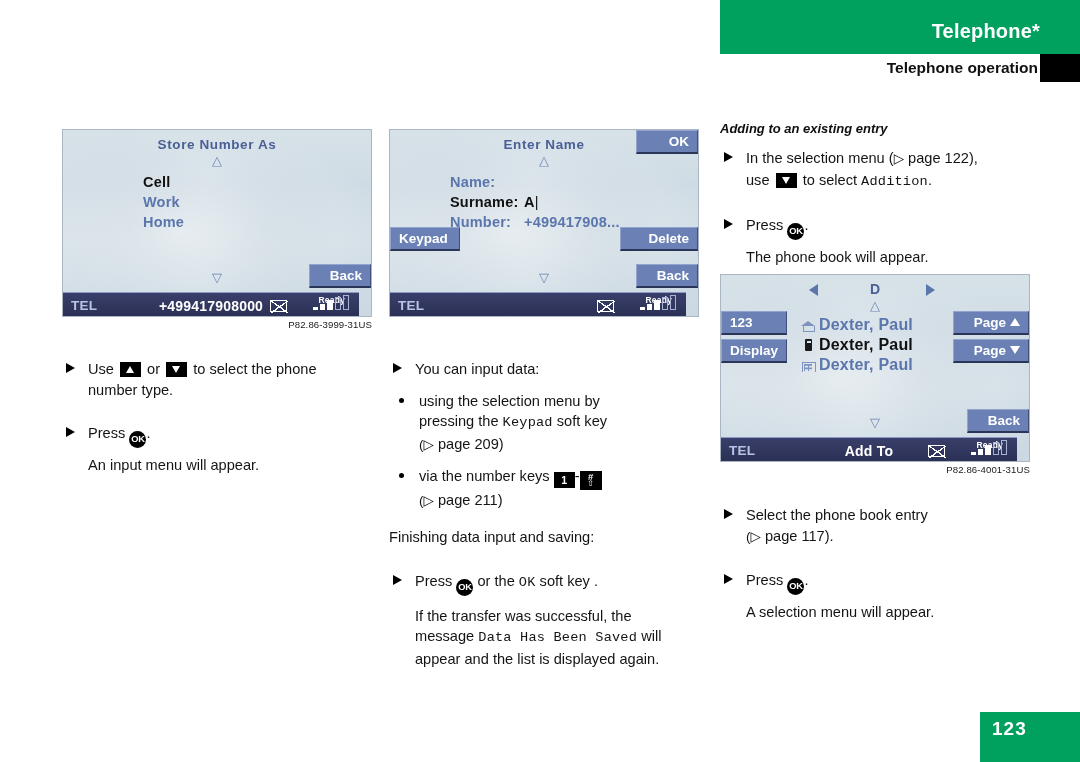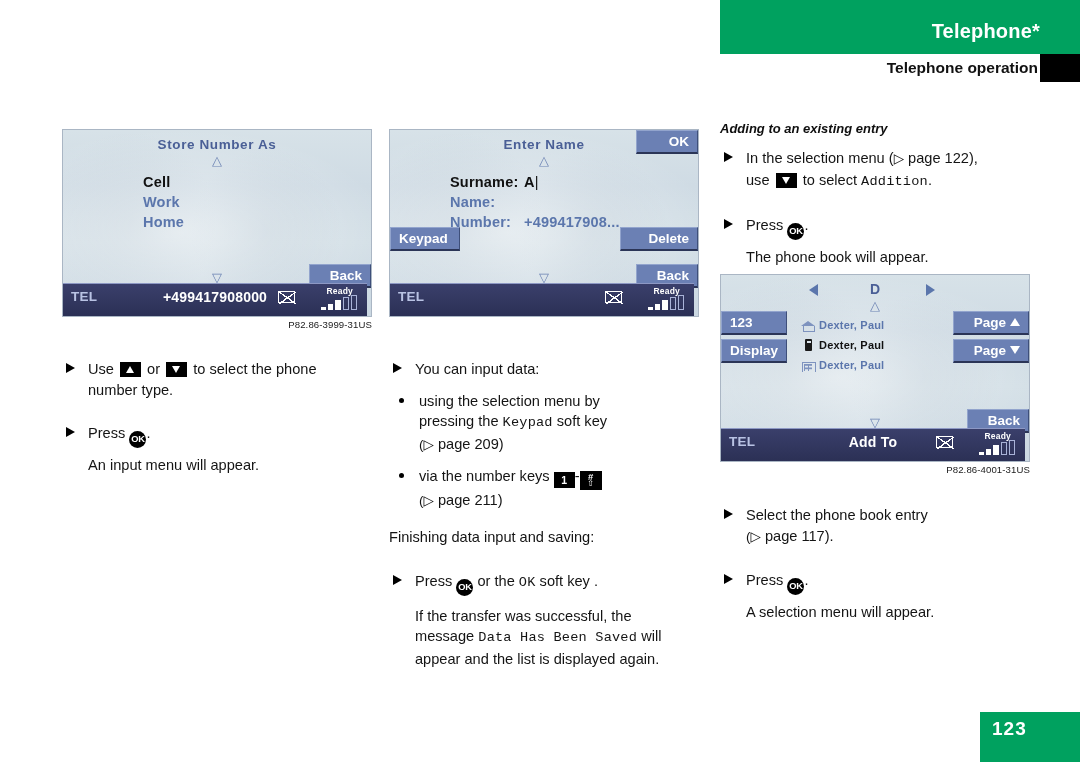--- a/index.html
+++ b/index.html
@@ -135,21 +135,21 @@
     position: absolute; background: #6b80b4;
     color: #ffffff; font-size: 13.5px; font-weight: bold;
     padding: 2px 8px; line-height: 17px;
     border-top: 1px solid #92a4cd; border-left: 1px solid #92a4cd;
     border-right: 1px solid #3e4f7a; border-bottom: 2px solid #2b3557;
     white-space: nowrap;
   }
   .softkey.right { text-align: right; }
 
   .statusbar {
-    position: absolute; left: 0; right: 4px; bottom: 0; height: 33px;
+    position: absolute; left: 0; right: 12px; bottom: 0; height: 24px;
     background: linear-gradient(180deg, #3a3f6b 0%, #32375f 55%, #2b3055 100%);
     border-top: 1px solid #8d98c4;
   }
   .sb-tel {
     position: absolute; left: 8px; top: 5px;
     color: #b9c3e4; font-size: 13.5px; font-weight: bold; letter-spacing: .3px;
   }
   .sb-center {
     position: absolute; left: 0; right: 0; top: 5px; text-align: center;
     color: #ffffff; font-size: 14px; font-weight: bold; letter-spacing: .2px;
@@ -190,21 +190,21 @@
     border-top: 6px solid transparent; border-bottom: 6px solid transparent;
   }
   .nav-left { left: 88px; top: 3px; border-right: 9px solid #5b76ac; }
   .nav-right { left: 205px; top: 3px; border-left: 9px solid #5b76ac; }
   .nav-letter {
     position: absolute; left: 0; right: 0; top: 0; text-align: center;
     color: #4a5f96; font-size: 14px; font-weight: bold;
   }
   .pb-list { position: absolute; left: 80px; top: 40px; }
   .pb-item { display: flex; align-items: center; gap: 4px; height: 20px; }
-  .pb-name { font-size: 11px; font-weight: bold; color: #5b76ac; letter-spacing: .2px; }
+  .pb-name { font-size: 16px; font-weight: bold; color: #5b76ac; letter-spacing: .2px; }
   .pb-item.sel .pb-name { color: #111111; }
   .ic { width: 14px; height: 14px; position: relative; flex: 0 0 14px; }
   
   .ic-home::before {
     content: ""; position: absolute; left: 0; top: 3px;
     border-left: 7px solid transparent; border-right: 7px solid transparent;
     border-bottom: 5px solid #7e93bf;
   }
   .ic-home::after {
     content: ""; position: absolute; left: 2px; top: 8px; width: 10px; height: 5px;
@@ -278,25 +278,25 @@
   <div class="caption" style="position:absolute; left:62px; top:319px; width:310px;">P82.86-3999-31US</div>
 
   <div class="screen" style="left:389px; top:129px; width:310px; height:188px;">
     <div class="screen-body">
       <div class="scr-title">Enter Name</div>
       <div class="tri-hollow-up">△</div>
 
       <div class="softkey right" style="right:0px; top:0px; width:62px;">OK</div>
 
       <div class="fields">
+        <div class="field-row">
+          <span class="field-label">Name:</span><span></span>
+        </div>
         <div class="field-row sel">
           <span class="field-label">Surname:</span><span>A</span><span class="caret">|</span>
-        </div>
-        <div class="field-row">
-          <span class="field-label">Name:</span><span></span>
         </div>
         <div class="field-row">
           <span class="field-label">Number:</span><span>+499417908...</span>
         </div>
       </div>
 
       <div class="softkey" style="left:0px; top:97px; width:70px;">Keypad</div>
       <div class="softkey right" style="right:0px; top:97px; width:78px;">Delete</div>
 
       <div class="tri-hollow-dn">▽</div>

